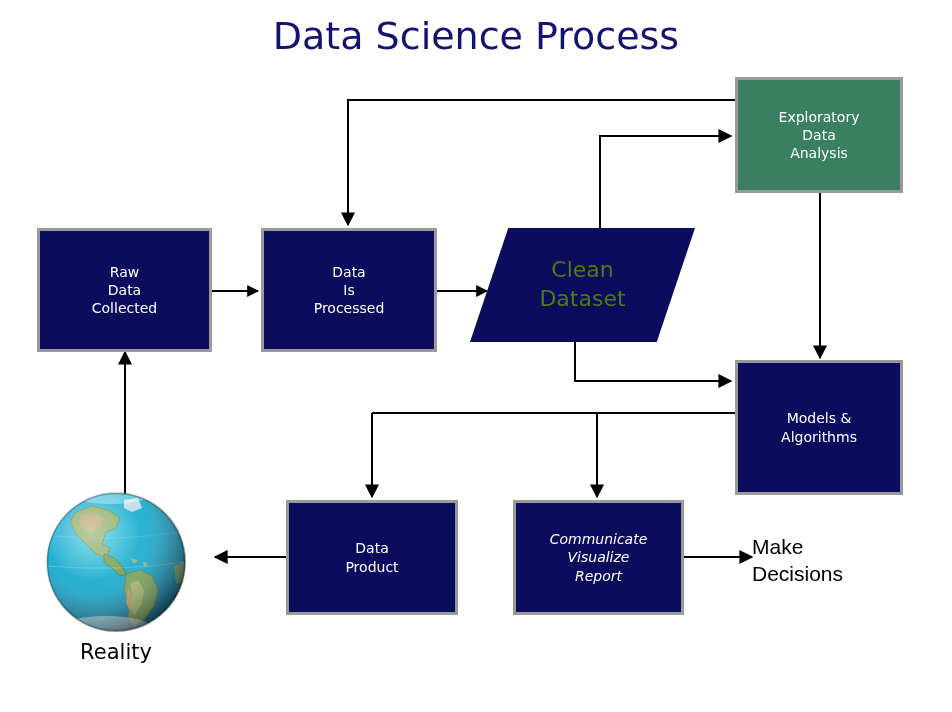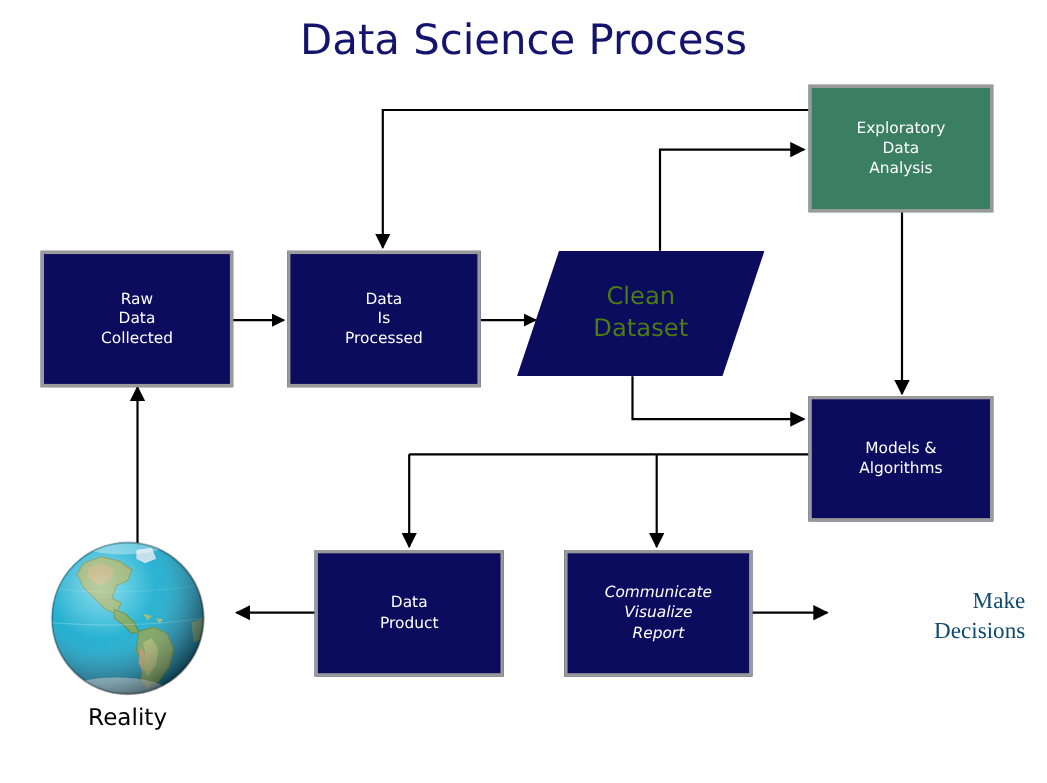--- a/index.html
+++ b/index.html
@@ -72,25 +72,25 @@
     justify-content: center;
     text-align: center;
     color: #4d7c0f;
     font-family: "DejaVu Sans", sans-serif;
     font-size: 22px;
     line-height: 1.30;
     white-space: pre-line;
   }
   .plain-label {
     position: absolute;
-    color: #0c4a6e;
-    font-family: Liberation Serif, serif;
+    color: #000000;
+    font-family: Liberation Sans, sans-serif;
     font-size: 21px;
     line-height: 1.30;
-    text-align: right;
+    text-align: left;
     white-space: pre-line;
   }
   #edges {
     position: absolute;
     left: 0;
     top: 0;
     width: 952px;
     height: 712px;
     pointer-events: none;
   }
@@ -178,21 +178,21 @@
     <div class="para-label">Clean
 Dataset</div>
   </div>
 
   <div class="node green" style="left:735px; top:77px; width:168px; height:116px;">
     <span>Exploratory
 Data
 Analysis</span>
   </div>
 
-  <div class="node" style="left:735px; top:360px; width:168px; height:114px;justify-content:center;">
+  <div class="node" style="left:735px; top:360px; width:168px; height:135px;justify-content:center;">
     <span>Models &amp;
 Algorithms</span>
   </div>
 
   <div class="node" style="left:286px; top:500px; width:172px; height:115px;">
     <span>Data
 Product</span>
   </div>
 
   <div class="node" style="left:513px; top:500px; width:171px; height:115px;font-style:italic;">

